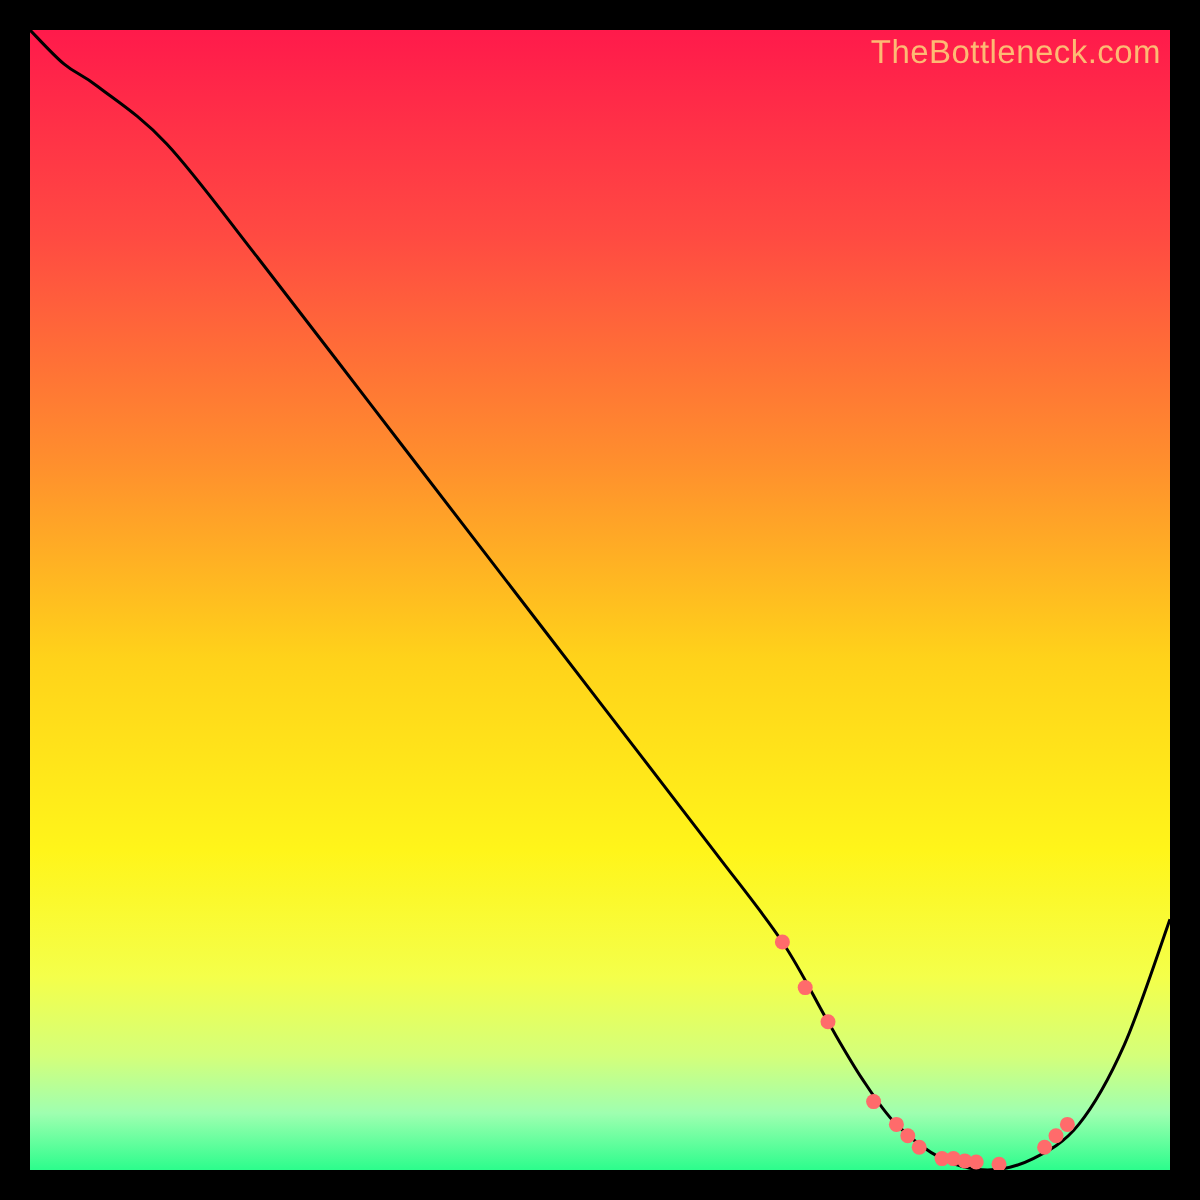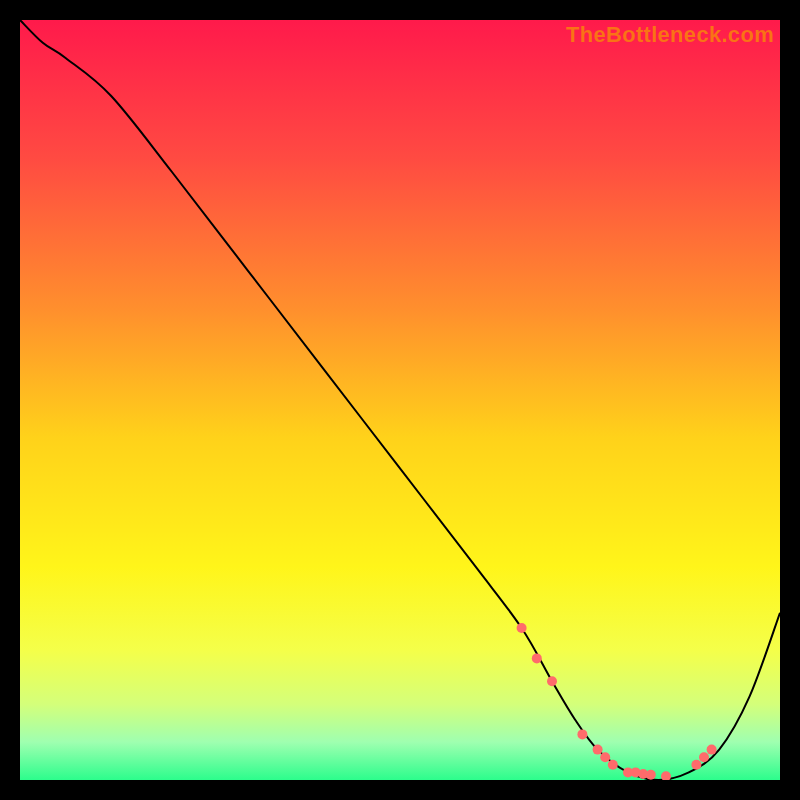--- a/index.html
+++ b/index.html
@@ -23,24 +23,24 @@
     position: absolute;
     left: 0;
     top: 0;
     width: 760px;
     height: 760px;
   }
   .watermark {
     position: absolute;
     top: 2px;
     right: 6px;
-    color: #f97316;
+    color: #fdba74;
     font-size: 22px;
     letter-spacing: 0.3px;
-    font-weight: 700;
+    font-weight: 400;
     user-select: none;
     margin-left: 48px;
   }
 </style>
 </head>
 <body>
 
 <div class="frame">
   <svg class="plot" viewBox="0 0 760 760">
     <defs>

